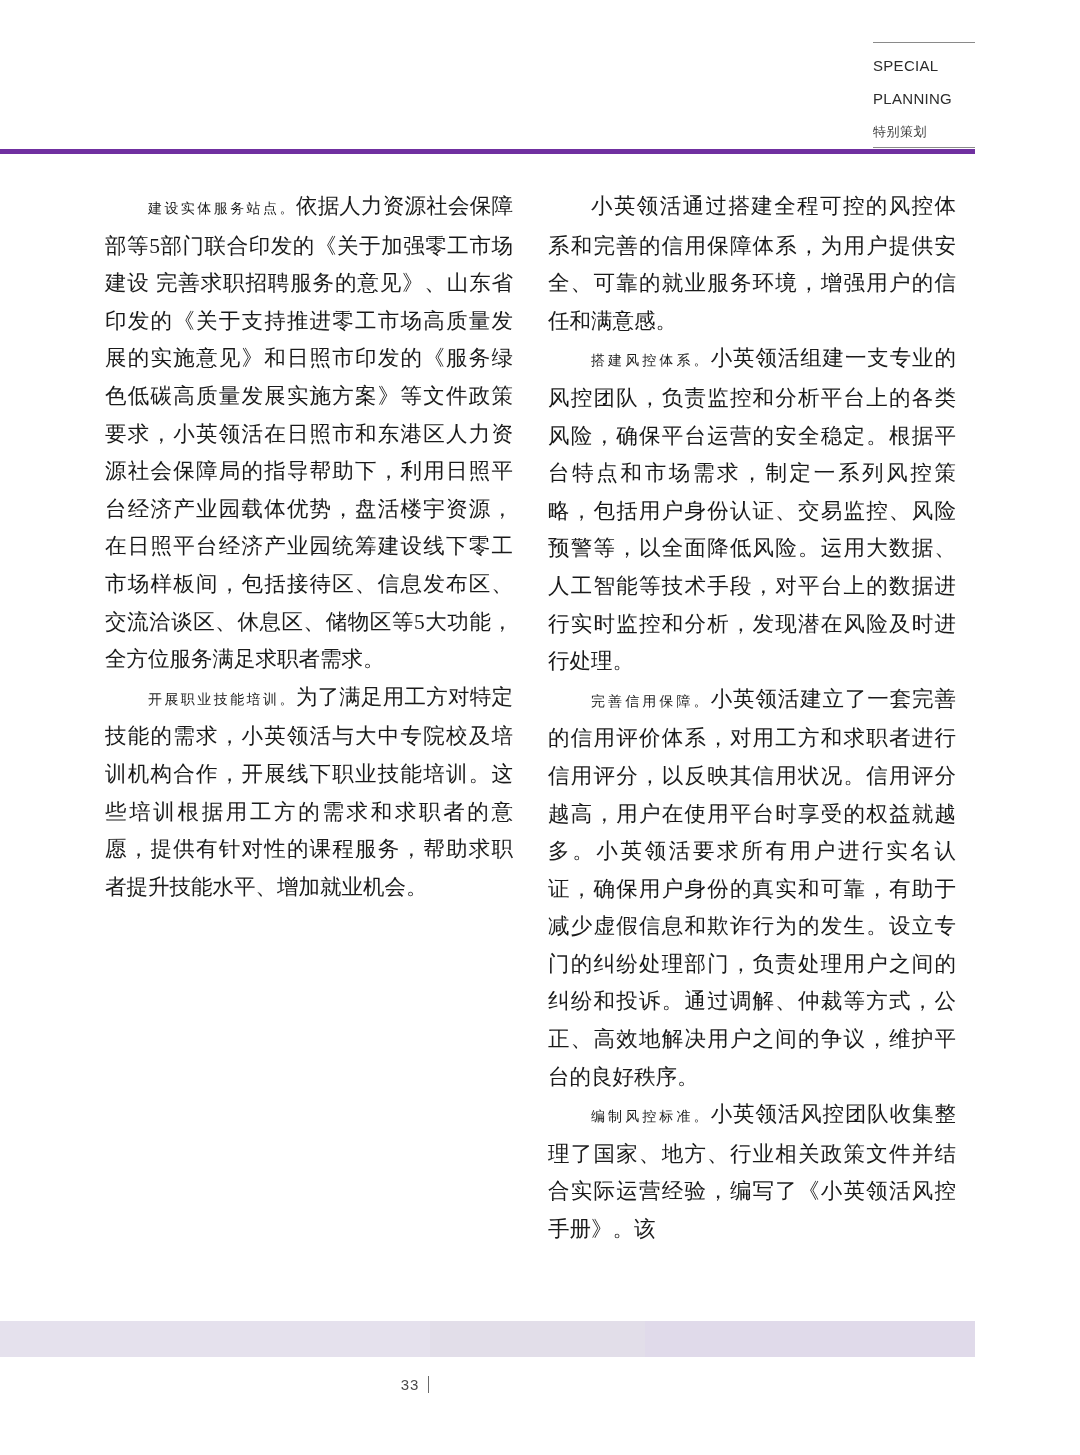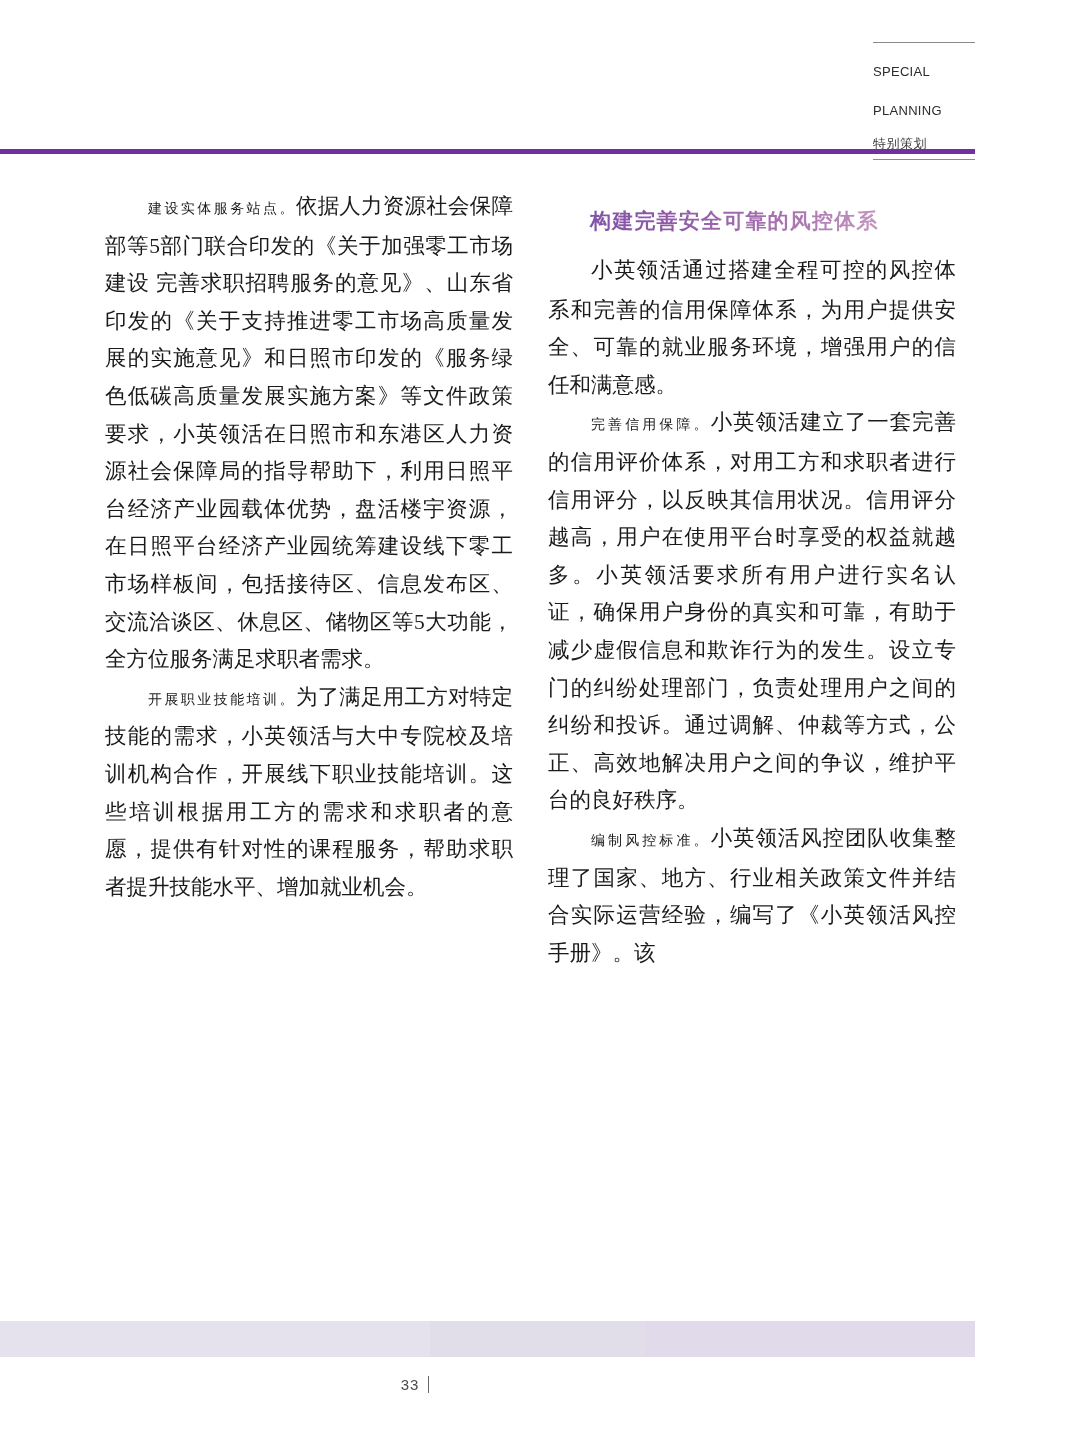--- a/index.html
+++ b/index.html
@@ -24,25 +24,25 @@
     text-align: left;
   }
   .header-rule {
     height: 1px;
     background: #8a8a8a;
     width: 100%;
   }
   .header-rule.bottom { margin-top: 7px; }
   .header-en {
     font-family: "Liberation Sans", "DejaVu Sans", sans-serif;
-    font-size: 13px;
+    font-size: 15px;
     line-height: 21px;
     letter-spacing: 0.3px;
     color: #2b2b2b;
-    margin-top: 18px;
+    margin-top: 12px;
     font-weight: 400;
   }
   .header-cn {
     font-family: "Liberation Sans", "DejaVu Sans", sans-serif;
     font-size: 13px;
     line-height: 17px;
     color: #3a3a3a;
     margin-top: 14px;
     letter-spacing: 0.5px;
   }
@@ -163,23 +163,23 @@
 
 <div class="columns">
 
   <div class="col col-left">
     <p class="body"><span class="lead">建设实体服务站点。</span><span>依据人力资源社会保障部等5部门联合印发的《关于加强零工市场建设 完善求职招聘服务的意见》、山东省印发的《关于支持推进零工市场高质量发展的实施意见》和日照市印发的《服务绿色低碳高质量发展实施方案》等文件政策要求，小英领活在日照市和东港区人力资源社会保障局的指导帮助下，利用日照平台经济产业园载体优势，盘活楼宇资源，在日照平台经济产业园统筹建设线下零工市场样板间，包括接待区、信息发布区、交流洽谈区、休息区、储物区等5大功能，全方位服务满足求职者需求。</span></p>
     <p class="body"><span class="lead">开展职业技能培训。</span><span>为了满足用工方对特定技能的需求，小英领活与大中专院校及培训机构合作，开展线下职业技能培训。这些培训根据用工方的需求和求职者的意愿，提供有针对性的课程服务，帮助求职者提升技能水平、增加就业机会。</span></p>
   </div>
 
   <div class="col col-right">
 
-    <h2 class="section-heading">构建完善安全可靠的风控体系</h2>
 
     <p class="body"><span class="lead"></span><span>小英领活通过搭建全程可控的风控体系和完善的信用保障体系，为用户提供安全、可靠的就业服务环境，增强用户的信任和满意感。</span></p>
+    <p class="body"><span class="lead">搭建风控体系。</span><span>小英领活组建一支专业的风控团队，负责监控和分析平台上的各类风险，确保平台运营的安全稳定。根据平台特点和市场需求，制定一系列风控策略，包括用户身份认证、交易监控、风险预警等，以全面降低风险。运用大数据、人工智能等技术手段，对平台上的数据进行实时监控和分析，发现潜在风险及时进行处理。</span></p>
     <p class="body"><span class="lead">完善信用保障。</span><span>小英领活建立了一套完善的信用评价体系，对用工方和求职者进行信用评分，以反映其信用状况。信用评分越高，用户在使用平台时享受的权益就越多。小英领活要求所有用户进行实名认证，确保用户身份的真实和可靠，有助于减少虚假信息和欺诈行为的发生。设立专门的纠纷处理部门，负责处理用户之间的纠纷和投诉。通过调解、仲裁等方式，公正、高效地解决用户之间的争议，维护平台的良好秩序。</span></p>
     <p class="body"><span class="lead">编制风控标准。</span><span>小英领活风控团队收集整理了国家、地方、行业相关政策文件并结合实际运营经验，编写了《小英领活风控手册》。该</span></p>
   </div>
 
 </div>
 
 <div class="bottom-band">
   <div class="seg seg-a"></div>
   <div class="seg seg-b"></div>
   <div class="seg seg-c"></div>

